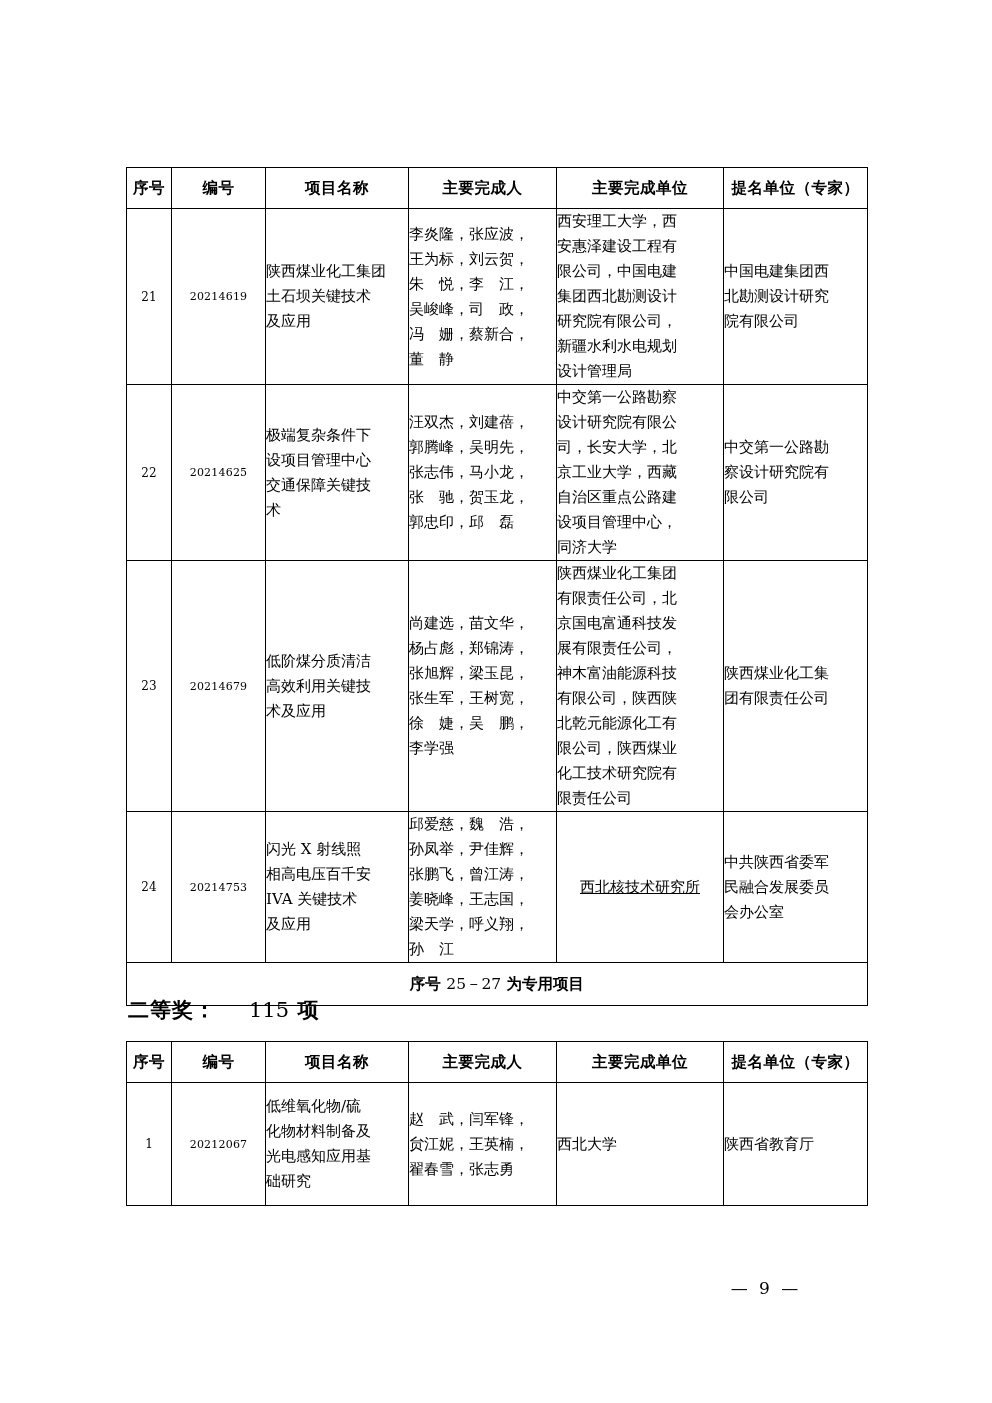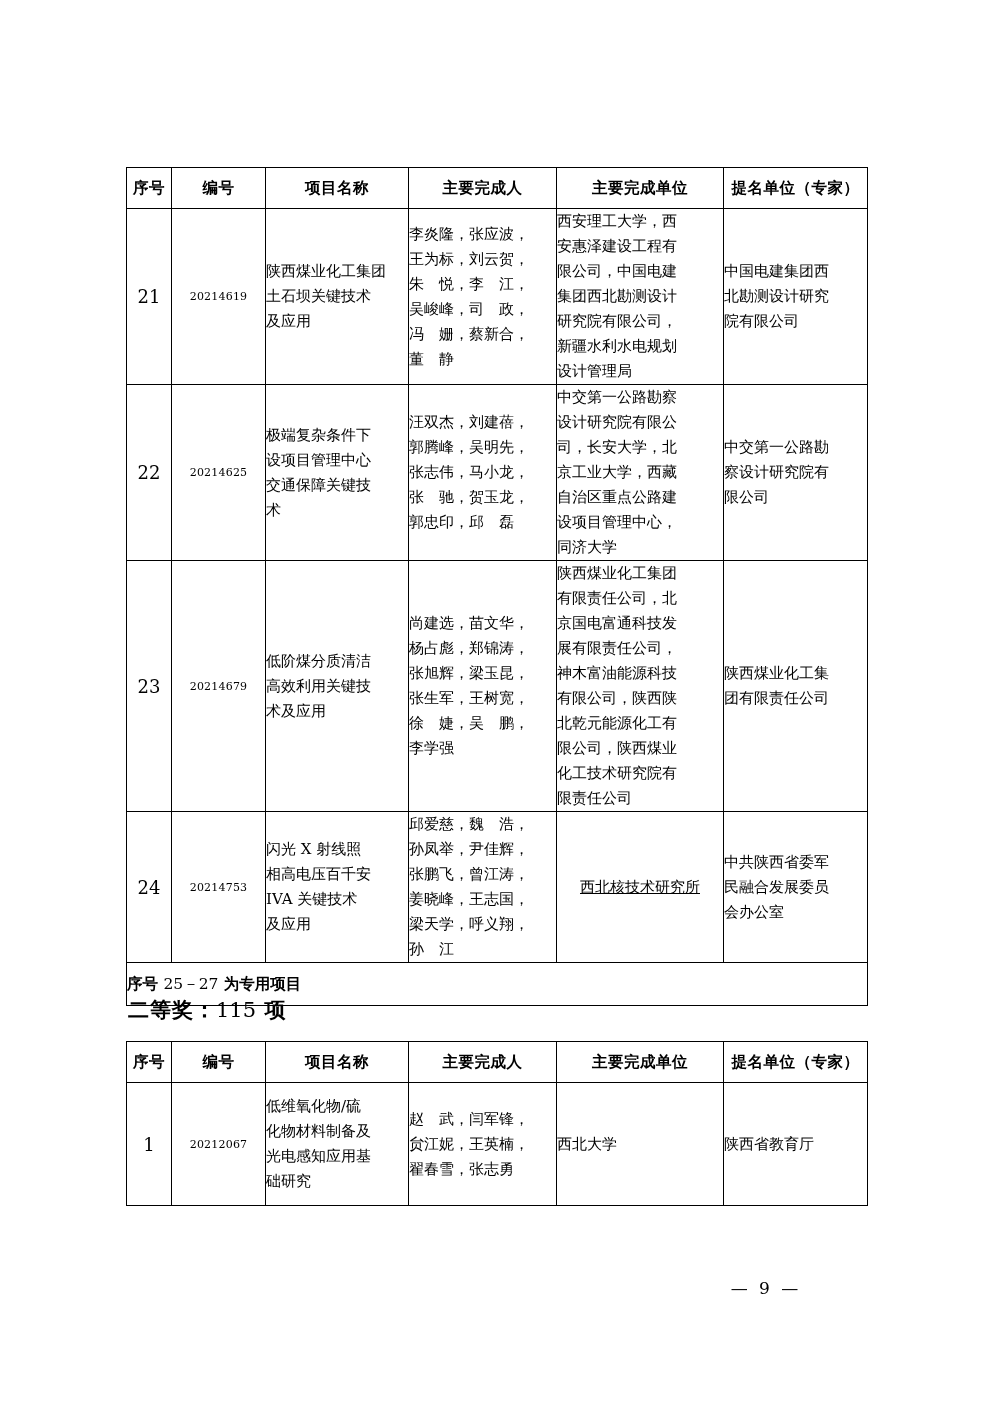--- a/index.html
+++ b/index.html
@@ -56,21 +56,21 @@
     text-align: center;
     font-family: "DejaVu Sans", "Liberation Sans", sans-serif;
     font-weight: bold;
     font-size: 15.5px;
     letter-spacing: 0.5px;
   }
 
   
   .cell-idx {
     text-align: center;
-    font-size: 18px;
+    font-size: 12px;
     font-family: "DejaVu Serif", "Liberation Serif", serif;
   }
   .cell-code {
     text-align: center;
     font-size: 11px;
     letter-spacing: 0.2px;
     font-family: "DejaVu Serif", "Liberation Serif", serif;
   }
   .cell-text {
     font-size: 15px;
@@ -88,21 +88,21 @@
     display: block;
     white-space: pre;
   }
 
   
   .note-row td {
     height: 42px;
     font-size: 15.5px;
     font-family: "DejaVu Sans", "Liberation Sans", sans-serif;
     font-weight: bold;
-    text-align: left;
+    text-align: center;
   }
   .note-row .num {
     font-family: "DejaVu Serif", "Liberation Serif", serif;
     font-weight: normal;
   }
 
   
   .cat-row td {
     height: 46px;
     text-align: center;
@@ -123,20 +123,21 @@
     font-family: "DejaVu Sans", "Liberation Sans", sans-serif;
     font-weight: bold;
     font-size: 21px;
     letter-spacing: 1px;
     white-space: nowrap;
   }
   .section-heading .num {
     font-family: "DejaVu Serif", "Liberation Serif", serif;
     font-weight: normal;
     letter-spacing: 0;
+    margin-left: 33px;
   }
 
   
   .page-footer {
     position: absolute;
     left: 0;
     top: 1278px;
     width: 992px;
     text-align: center;
     font-size: 17px;

